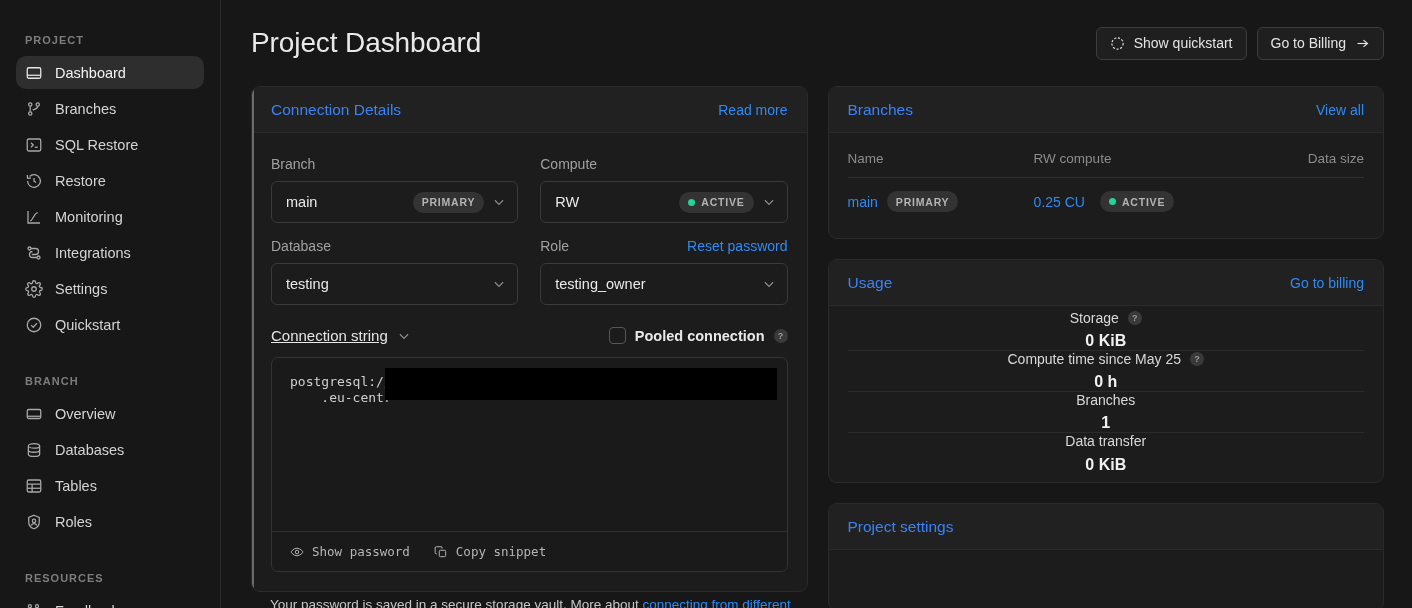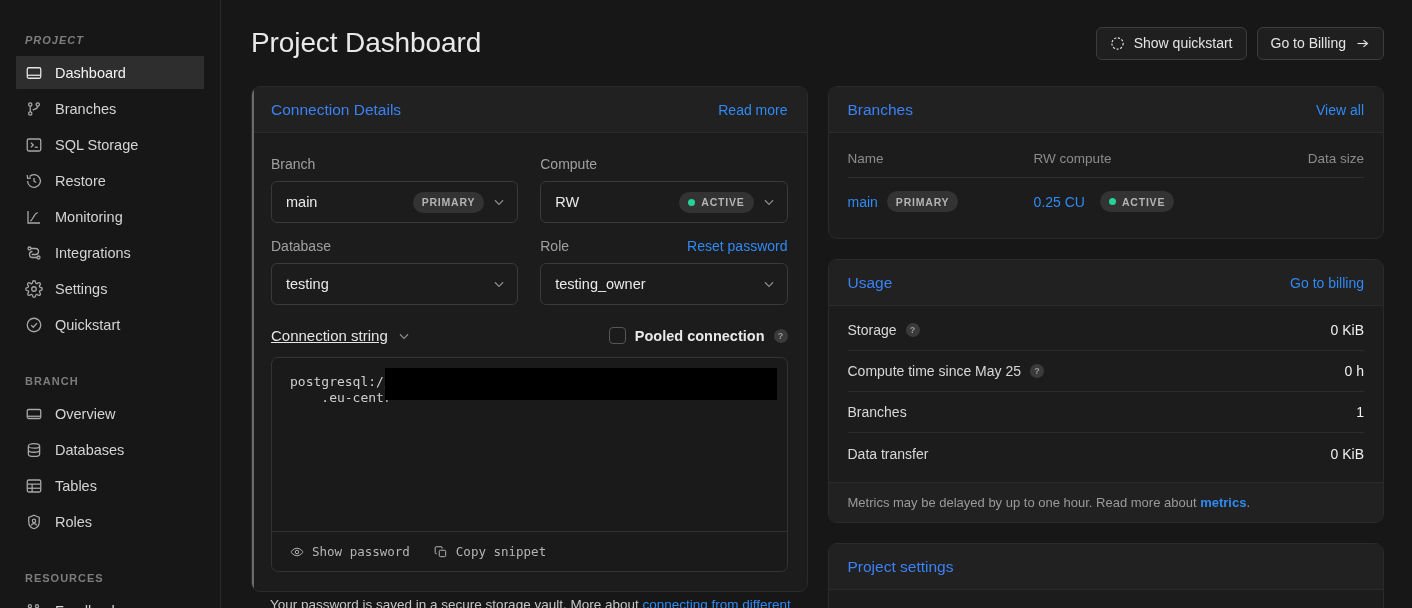--- a/index.html
+++ b/index.html
@@ -18,24 +18,24 @@
     background: #171717;
     border-right: 1px solid #2a2a2a;
     padding: 0 16px;
     overflow: hidden;
   }
   .nav-section-label {
     font-size: 11px; letter-spacing: 0.09em; font-weight: 700;
     color: #7d7d7d; text-transform: uppercase;
     padding: 0 9px; margin-top: 34px; margin-bottom: 10px;
   }
-  .nav-section-label.first { margin-top: 34px; font-style: italic; }
+  .nav-section-label.first { margin-top: 34px; }
   .nav-item {
     display: flex; align-items: center; gap: 12px;
-    height: 33px; border-radius: 1px; padding: 0 9px;
+    height: 33px; border-radius: 10px; padding: 0 9px;
     margin-bottom: 3px; cursor: pointer;
     color: #d4d4d4; font-size: 14.5px;
   }
   .nav-item.active { background: #2e2e2e; color: #f2f2f2; }
   .nav-ico { width: 18px; height: 18px; flex: 0 0 18px; display: block; color: #a8a8a8; }
   .nav-item.active .nav-ico { color: #e6e6e6; }
 
   
   .main {
     flex: 1; height: 608px; padding: 0 28px 0 30px;
@@ -160,25 +160,25 @@
   }
   .btable th.right, .btable td.right { text-align: right; }
   .btable td { padding: 13px 0 4px 0; font-size: 14px; vertical-align: middle; }
   .bname { color: #2f8af5; cursor: pointer; margin-right: 9px; }
   .bcompute { color: #2f8af5; cursor: pointer; margin-right: 15px; }
   .cell-flex { display: flex; align-items: center; }
 
   
   .urow {
     display: flex; align-items: center; justify-content: space-between;
-    height: 41px; border-bottom: 1px solid #2b2b2b;
+    height: 41px; border-bottom: 1px solid #2b2b2b; flex-direction: column;
   }
   .urow:last-child { border-bottom: none; }
   .ul { display: flex; align-items: center; gap: 9px; font-size: 14px; color: #d8d8d8; }
-  .uv { font-size: 14px; color: #f0f0f0; font-weight: 400; }
+  .uv { font-size: 16px; color: #f0f0f0; font-weight: 700; }
   .card-foot {
     background: #212121; border-top: 1px solid #2b2b2b;
     padding: 12px 19px; font-size: 13px; color: #9a9a9a;
   }
   .card-foot a { color: #2f8af5; text-decoration: none; font-weight: 600; cursor: pointer; }
   .usage-body { padding: 4px 19px 8px; }
 </style>
 </head>
 <body>
 
@@ -212,21 +212,21 @@
     </div>
 
     <div class="nav-item">
       <span class="nav-ico">
         <svg viewBox="0 0 24 24" fill="none" stroke="currentColor" stroke-width="1.7">
             <rect x="3" y="4" width="18" height="16" rx="2"></rect>
             <path d="M8 9l3 3-3 3"></path>
             <line x1="13" y1="15" x2="17" y2="15"></line>
           </svg>
       </span>
-      <span>SQL Storage</span>
+      <span>SQL Restore</span>
     </div>
 
     <div class="nav-item">
       <span class="nav-ico">
         <svg viewBox="0 0 24 24" fill="none" stroke="currentColor" stroke-width="1.7">
             <path d="M3.5 12a8.5 8.5 0 1 0 2.6-6.1"></path>
             <polyline points="3,4 3.4,8.4 7.8,8"></polyline>
             <path d="M12 8v4.2l2.8 1.7"></path>
           </svg>
       </span>
@@ -554,23 +554,20 @@
               </span>
               <span class="uv">1</span>
             </div>
             <div class="urow">
               <span class="ul">
                 <span>Data transfer</span>
               </span>
               <span class="uv">0 KiB</span>
             </div>
           </div>
-          <div class="card-foot">
-            <span>Metrics may be delayed by up to one hour. Read more about </span><a>metrics</a><span>.</span>
-          </div>
         </section>
 
         <section class="card">
           <div class="card-head">
             <span class="card-title">Project settings</span>
           </div>
           <div style="height:60px"></div>
         </section>
 
       </div>

